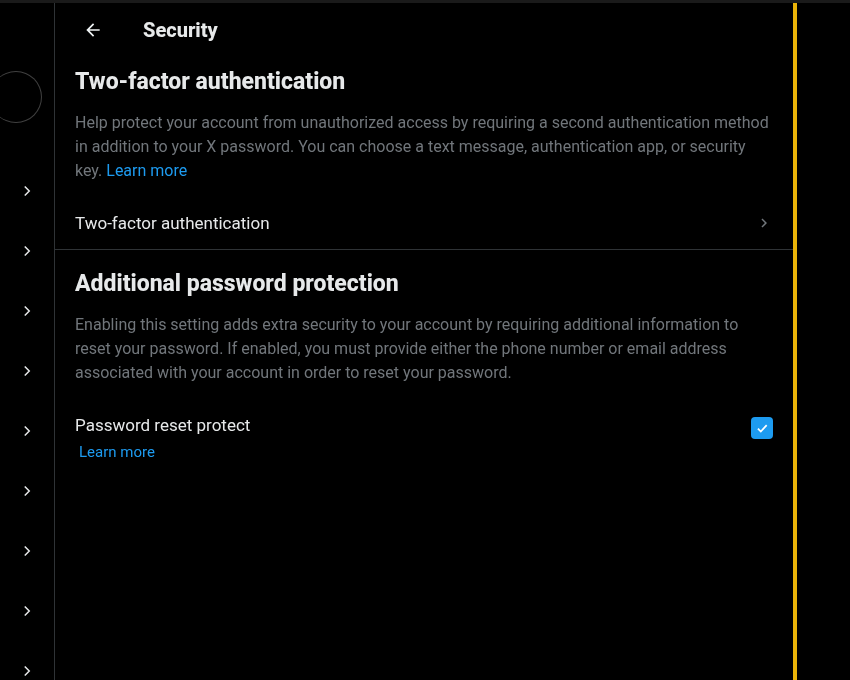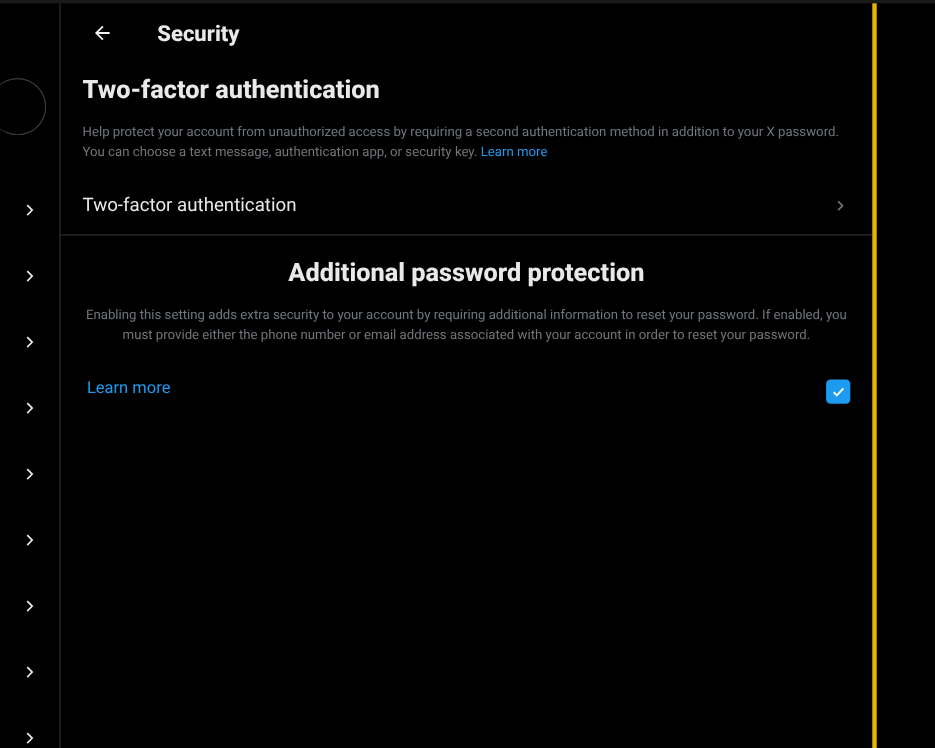--- a/index.html
+++ b/index.html
@@ -106,21 +106,21 @@
     .section {
       padding: 0 20px;
     }
     .section-heading {
       font-size: 23px;
       font-weight: 800;
       color: #e7e9ea;
       padding: 12px 0 4px 0;
     }
     .section-desc {
-      font-size: 12px;
+      font-size: 16px;
       color: #71767b;
       line-height: 1.5;
       padding: 12px 0 14px 0;
     }
     .link {
       color: #1d9bf0;
       cursor: pointer;
     }
     .row-item {
       display: flex;
@@ -173,21 +173,20 @@
     }
     .checkbox svg {
       width: 14px;
       height: 14px;
       stroke: #fff;
       fill: none;
       stroke-width: 3;
     }
     .section2 {
       padding-top: 8px;
-      text-align: center;
     }
   </style>
 </head>
 <body>
 
 <div class="top-bar"></div>
 
 <div class="sidebar">
   <div class="sidebar-shape"></div>
   <div class="sidebar-nav">
@@ -265,20 +264,21 @@
     </svg>
   </div>
 
   <div class="section section2">
     <h2 class="section-heading">Additional password protection</h2>
     <p class="section-desc">Enabling this setting adds extra security to your account by requiring additional information to reset your password. If enabled, you must provide either the phone number or email address associated with your account in order to reset your password.</p>
   </div>
 
   <div class="toggle-row">
     <div class="toggle-row-left">
+      <div class="toggle-row-label">Password reset protect</div>
       <div class="learn-more-standalone">Learn more</div>
     </div>
     <div class="checkbox">
       <svg viewBox="0 0 24 24">
         <polyline points="5 13 10 18 20 7"></polyline>
       </svg>
     </div>
   </div>
 </div>
 

